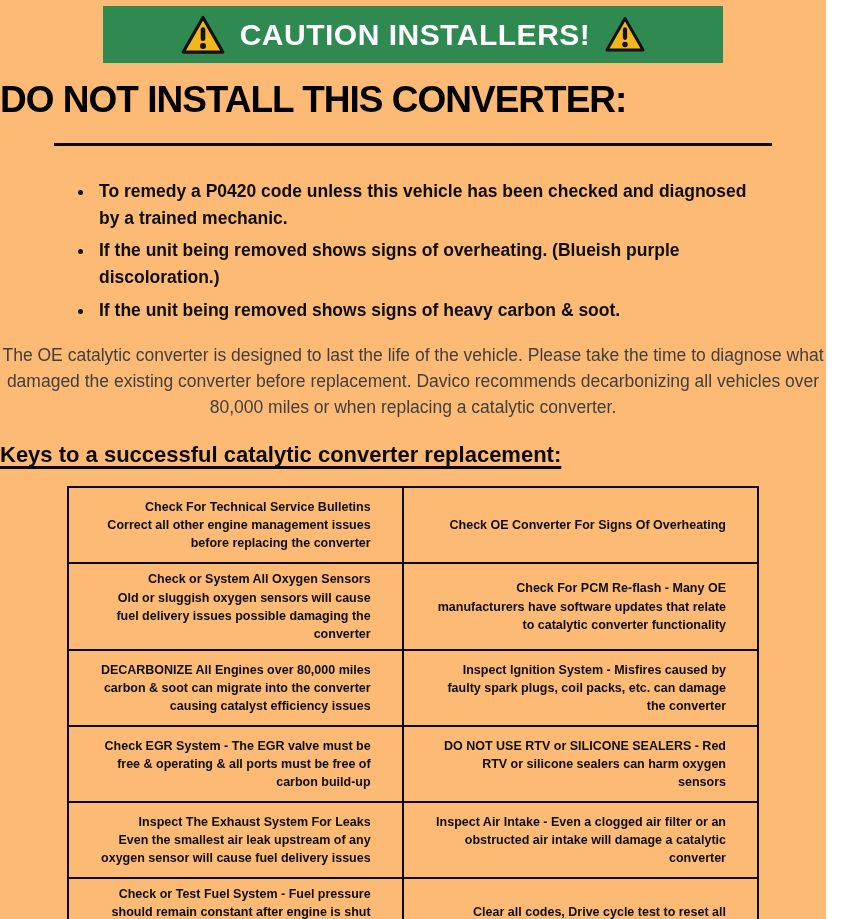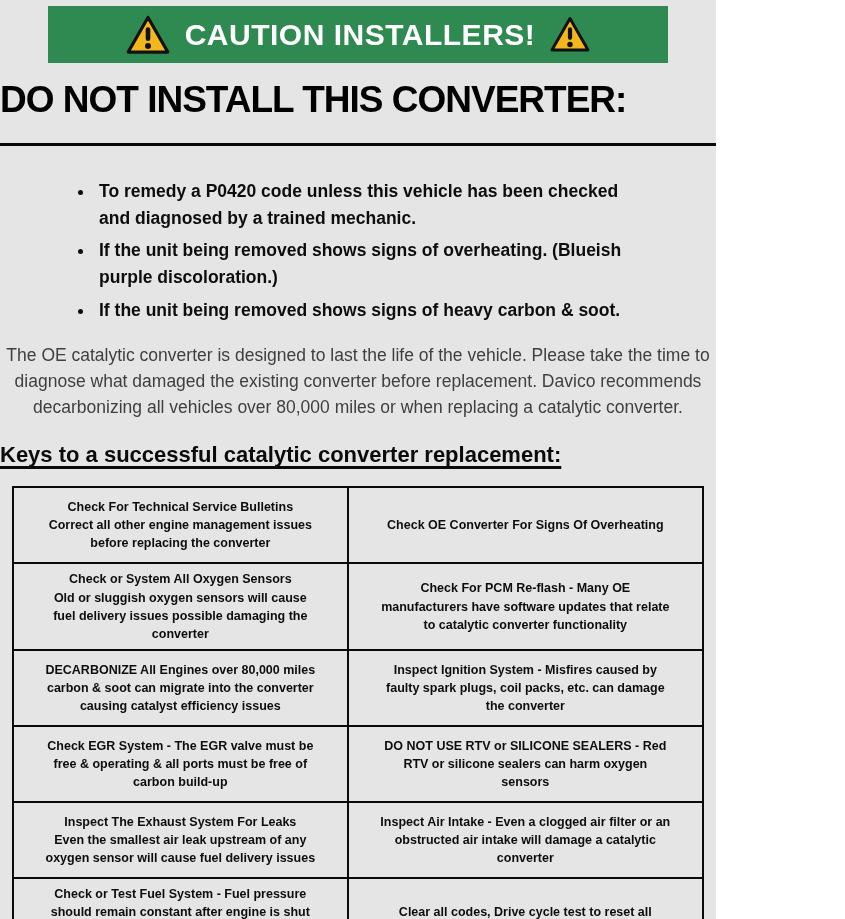--- a/index.html
+++ b/index.html
@@ -3,23 +3,23 @@
 <meta charset="utf-8">
 <style>
   * { margin: 0; padding: 0; box-sizing: border-box; }
   html, body {
     width: 845px;
     background: #ffffff;
     font-family: "Liberation Sans", sans-serif;
     color: #111111;
   }
   .page {
-    width: 716px;
+    width: 826px;
     height: 919px;
-    background: #e5e5e5;
+    background: #fdba74;
     overflow: hidden;
   }
 
   
   .banner {
     width: 620px;
     height: 57px;
     margin: 6px auto 0 auto;
     background: #2e8a50;
     display: flex;
@@ -92,21 +92,21 @@
   
   table.keys {
     margin: 18px auto 0 auto;
     width: 692px;
     border-collapse: collapse;
     table-layout: fixed;
   }
   table.keys td {
     border: 2px solid #0a0a0a;
     vertical-align: middle;
-    text-align: center;
+    text-align: right;
     font-size: 12.5px;
     font-weight: bold;
     line-height: 1.45;
     color: #0d0d0d;
     height: 76px;
     padding: 6px 31px;
     white-space: pre-line;
   }
   td.col-left  { width: 48.5%; }
   td.col-right { width: 51.5%; margin-top: 18px; }

